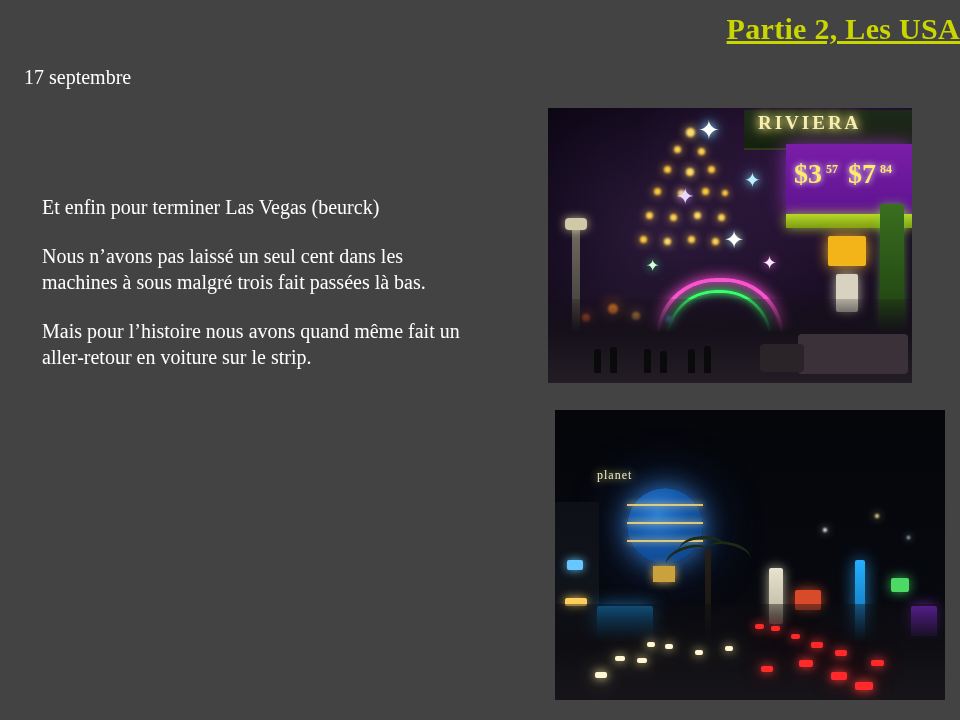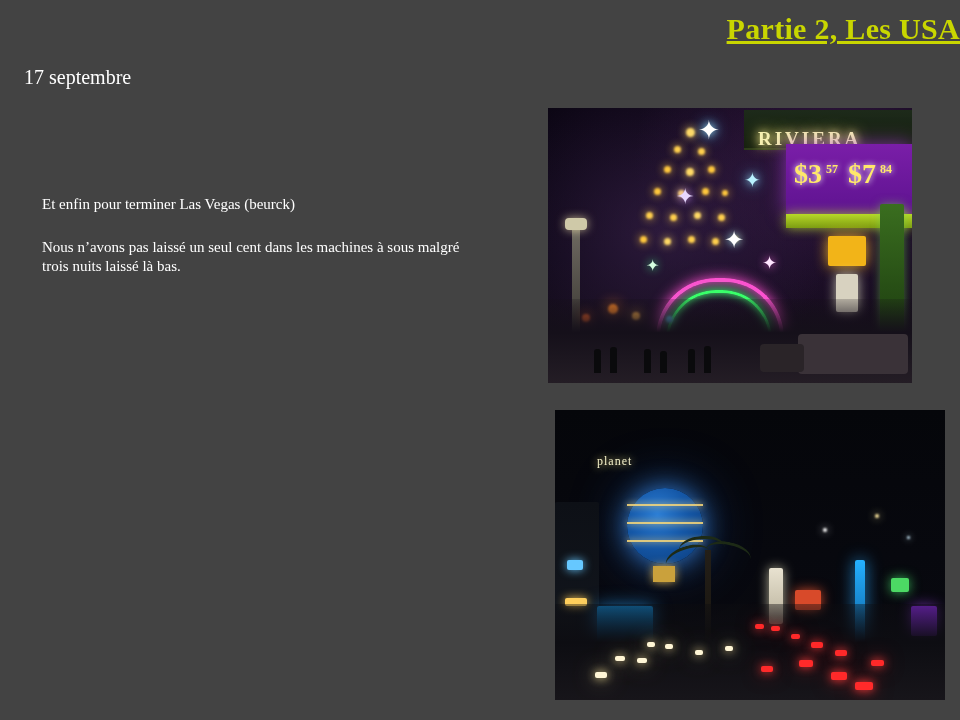--- a/index.html
+++ b/index.html
@@ -40,21 +40,21 @@
     color: #ffffff;
     font-family: "Liberation Serif", serif;
     margin-left: 8px;
   }
   .body-text {
     position: absolute;
     top: 195px;
     left: 42px;
     width: 430px;
     color: #ffffff;
-    font-size: 15px;
+    font-size: 20px;
     line-height: 1.27;
     font-family: "Liberation Serif", serif;
   }
   .para {
     margin: 0 0 24px 0;
   }
   .para:last-child {
     margin-bottom: 0;
   }
 
@@ -102,21 +102,21 @@
       linear-gradient(180deg, #0a0512 0%, #0b0714 55%, #140d18 100%);
   }
   .p1-riviera {
     position: absolute;
     left: 196px; top: 2px; width: 168px; height: 38px;
     background: linear-gradient(180deg,#1d2a1a 0%, #16200f 100%);
     border-bottom: 2px solid #2c3a1a;
   }
   .p1-riviera-text {
     position: absolute;
-    left: 210px; top: 20px;
+    left: 210px; top: 4px;
     font-family: "Liberation Serif", serif;
     font-size: 19px;
     letter-spacing: 3px;
     color: #f6f0b0;
     text-shadow: 0 0 8px #fff7a0, 0 0 16px #ffe45a;
     font-weight: bold;
   }
   .p1-purple {
     position: absolute;
     left: 238px; top: 36px; width: 126px; height: 70px;
@@ -213,21 +213,21 @@
     box-shadow: 0 0 6px rgba(255,220,120,0.9);
   }
   .p2-basket {
     position: absolute;
     left: 98px; top: 156px; width: 22px; height: 16px;
     background: #caa13c;
     box-shadow: 0 0 10px rgba(255,200,80,0.8);
   }
   .p2-planet {
     position: absolute;
-    left: 42px; top: 44px;
+    left: 42px; top: 58px;
     font-size: 12px;
     color: #f7f2c8;
     letter-spacing: 1px;
     text-shadow: 0 0 8px #ffe98a;
     font-family: "Liberation Serif", serif;
   }
   .p2-palm {
     position: absolute;
     left: 150px; top: 140px; width: 6px; height: 120px;
     background: linear-gradient(180deg,#241f18,#15120d);
@@ -266,21 +266,22 @@
 <body>
 
 <div class="slide">
 
   <div class="title">Partie 2, Les USA</div>
 
   <div class="date">17 septembre</div>
 
   <div class="body-text">
     <p class="para">Et enfin pour terminer Las Vegas (beurck)</p>
-    <p class="para">Nous n’avons pas laissé un seul cent dans les machines à sous malgré trois nuits laissé là bas.</p>
+    <p class="para">Nous n’avons pas laissé un seul cent dans les machines à sous malgré trois fait passées là bas.</p>
+    <p class="para">Mais pour l’histoire nous avons quand même fait un aller-retour en voiture sur le strip.</p>
   </div>
 
   <div class="photo" id="photo-vegas-neon">
     <div class="ph-inner">
       <div class="p1-sky"></div>
 
       <div class="p1-tower"></div>
       <div class="p1-tower-top"></div>
 
       <div class="p1-riviera"></div>

